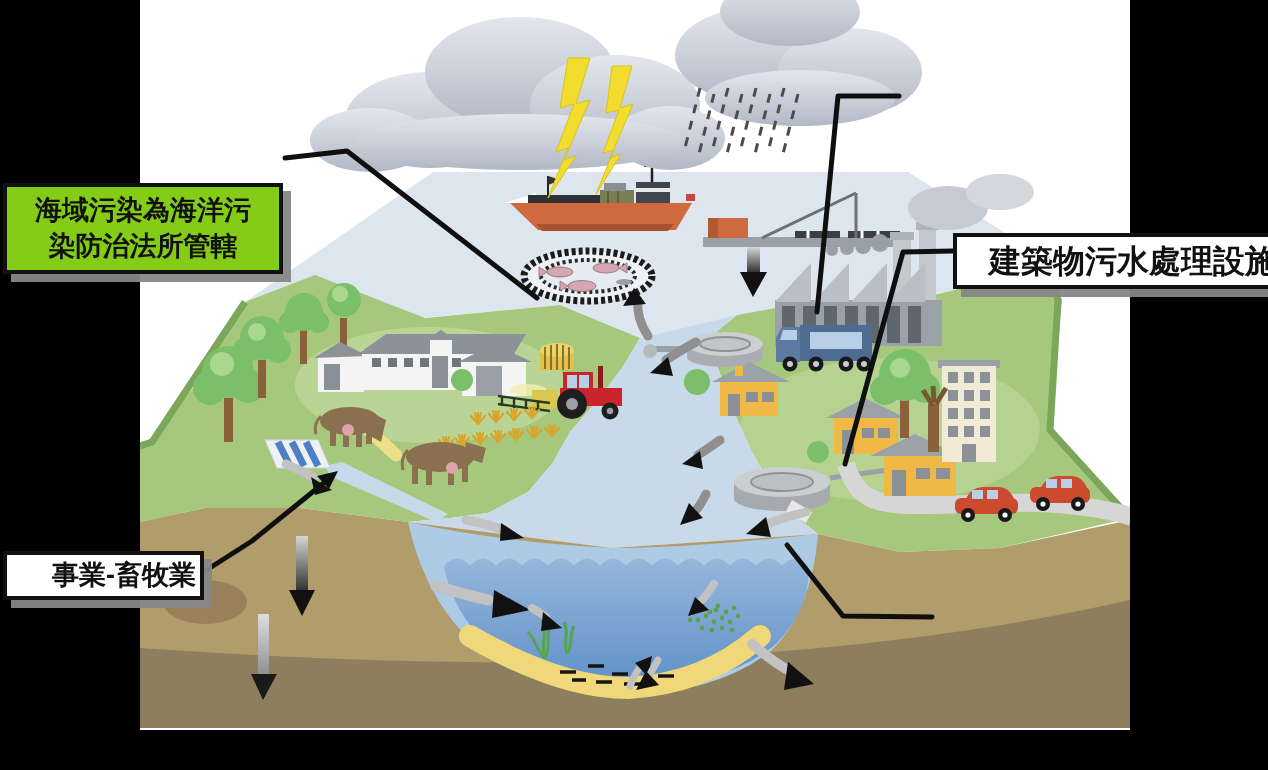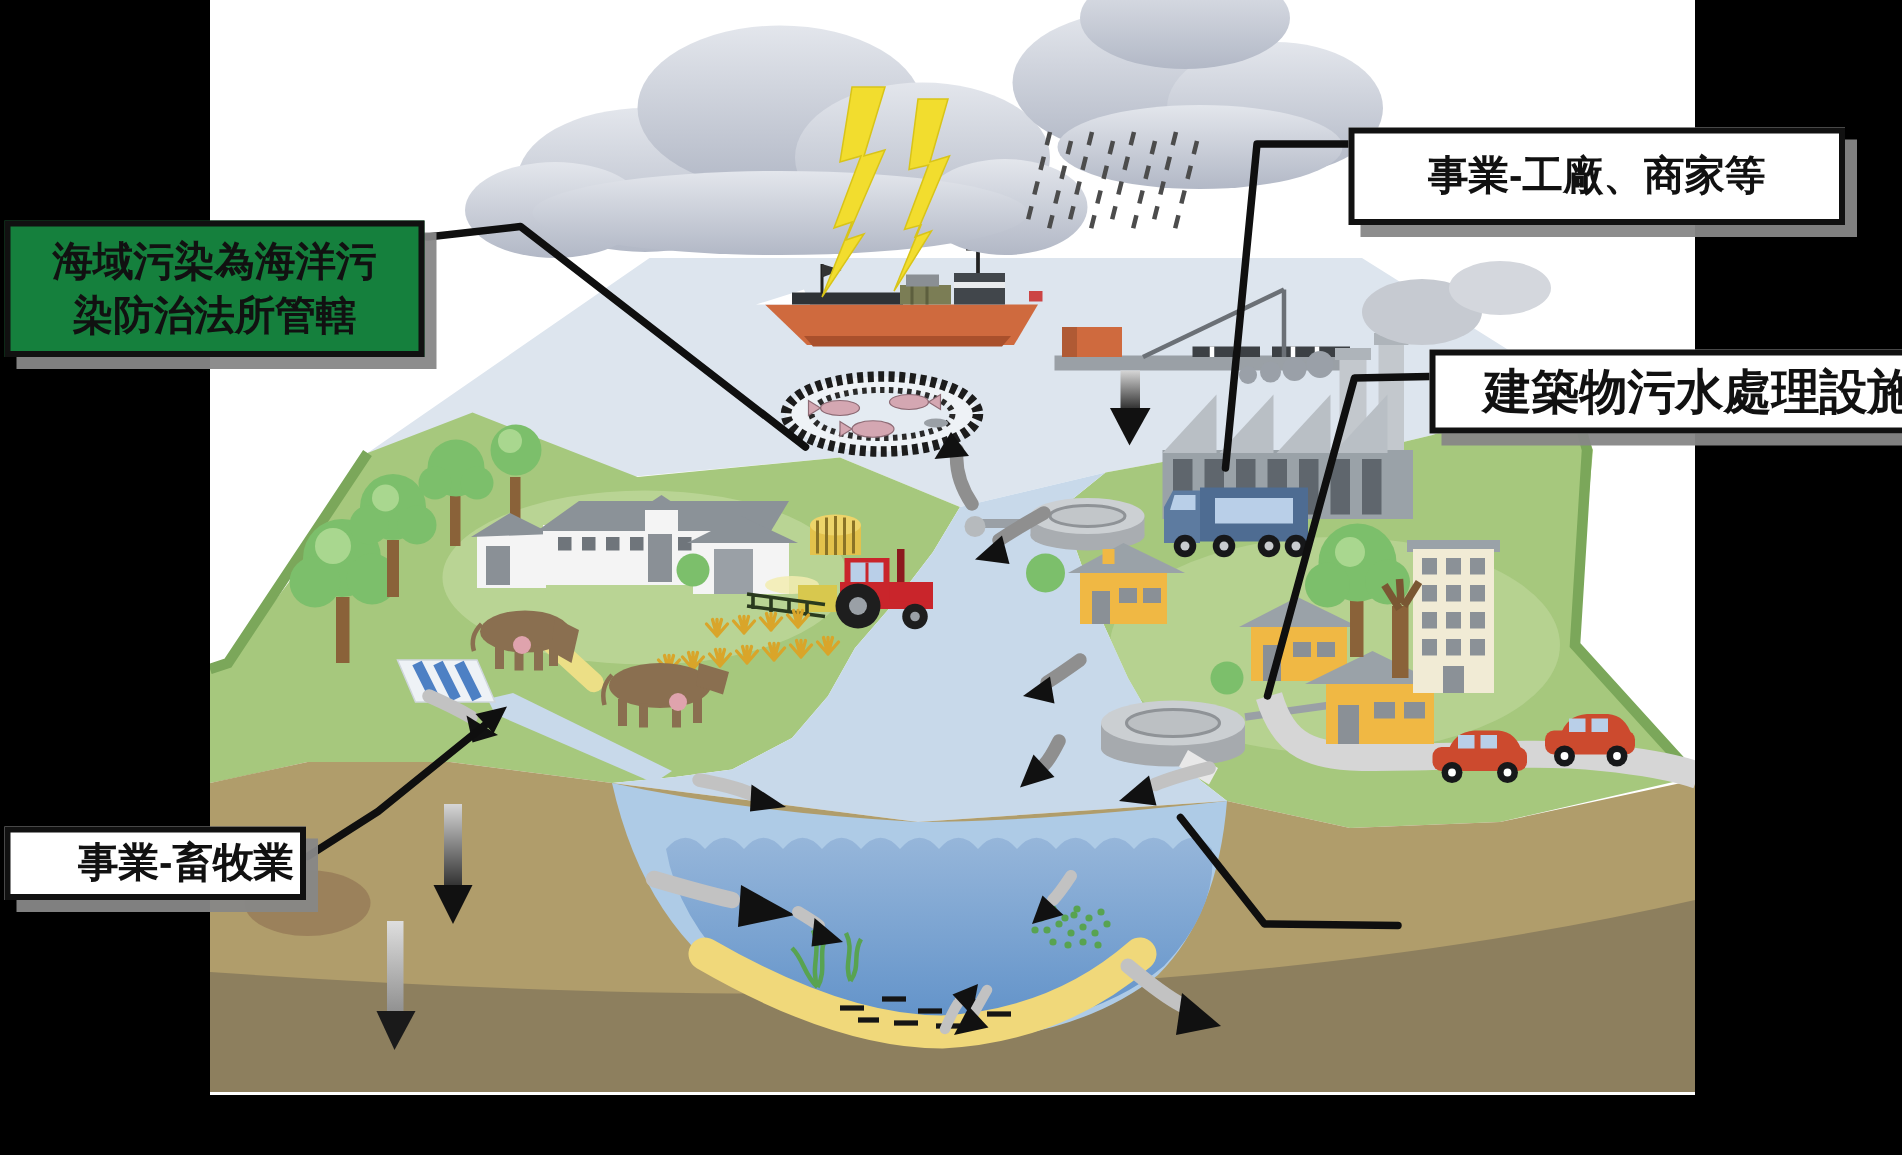--- a/index.html
+++ b/index.html
@@ -3,21 +3,21 @@
 <meta charset="utf-8">
 <style>
   html,body{margin:0;padding:0;background:#000;}
   #canvas{position:relative;width:1268px;height:770px;background:#000;overflow:hidden;
           font-family:"Liberation Sans","DejaVu Sans",sans-serif;}
   #scene-svg{position:absolute;left:0;top:0;}
   .lbl{position:absolute;display:flex;align-items:center;justify-content:center;
        background:#fff;border:4px solid #111;box-shadow:8px 8px 0 rgba(135,135,135,.95);
        font-weight:bold;color:#111;text-align:center;white-space:pre-line;
        line-height:1.32;box-sizing:border-box;z-index:5;}
-  .lbl--pink{background:#15803d;}
+  .lbl--pink{background:#84cc16;margin-top:36px;}
   #lbl-marine   {left:3px;  top:147px; width:280px; height:91px; font-size:27px;}
   #lbl-factory  {left:899px;top:85px;  width:331px; height:65px; font-size:27px;}
   #lbl-building {left:953px;top:233px; width:360px; height:56px; font-size:32px;}
   #lbl-livestock{left:3px;  top:551px; width:201px; height:49px; font-size:27px;padding-left:41px;}
   #lbl-sewer    {left:932px;top:600px; width:325px; height:95px; font-size:26px;}
 </style>
 </head>
 <body>
 
 <div id="canvas">
@@ -502,17 +502,16 @@
     <path d="M899,96 L838,96 L817,312"></path>
     <path d="M953,251 L903,252 L845,464"></path>
     <path d="M205,571 L252,541 L325,482"></path>
     <path d="M932,617 L843,616 L787,545"></path>
   </g>
   <polygon points="338,471 329,489 317,476" fill="#0f0f0f"></polygon>
 </svg>
 
 <div class="lbl lbl--pink" id="lbl-marine">海域污染為海洋污
 染防治法所管轄</div>
-<div class="lbl" id="lbl-factory">事業-工廠、商家等</div>
 <div class="lbl" id="lbl-building">建築物污水處理設施</div>
 <div class="lbl" id="lbl-livestock">事業-畜牧業</div>
 
 </div>
 
 </body></html>

